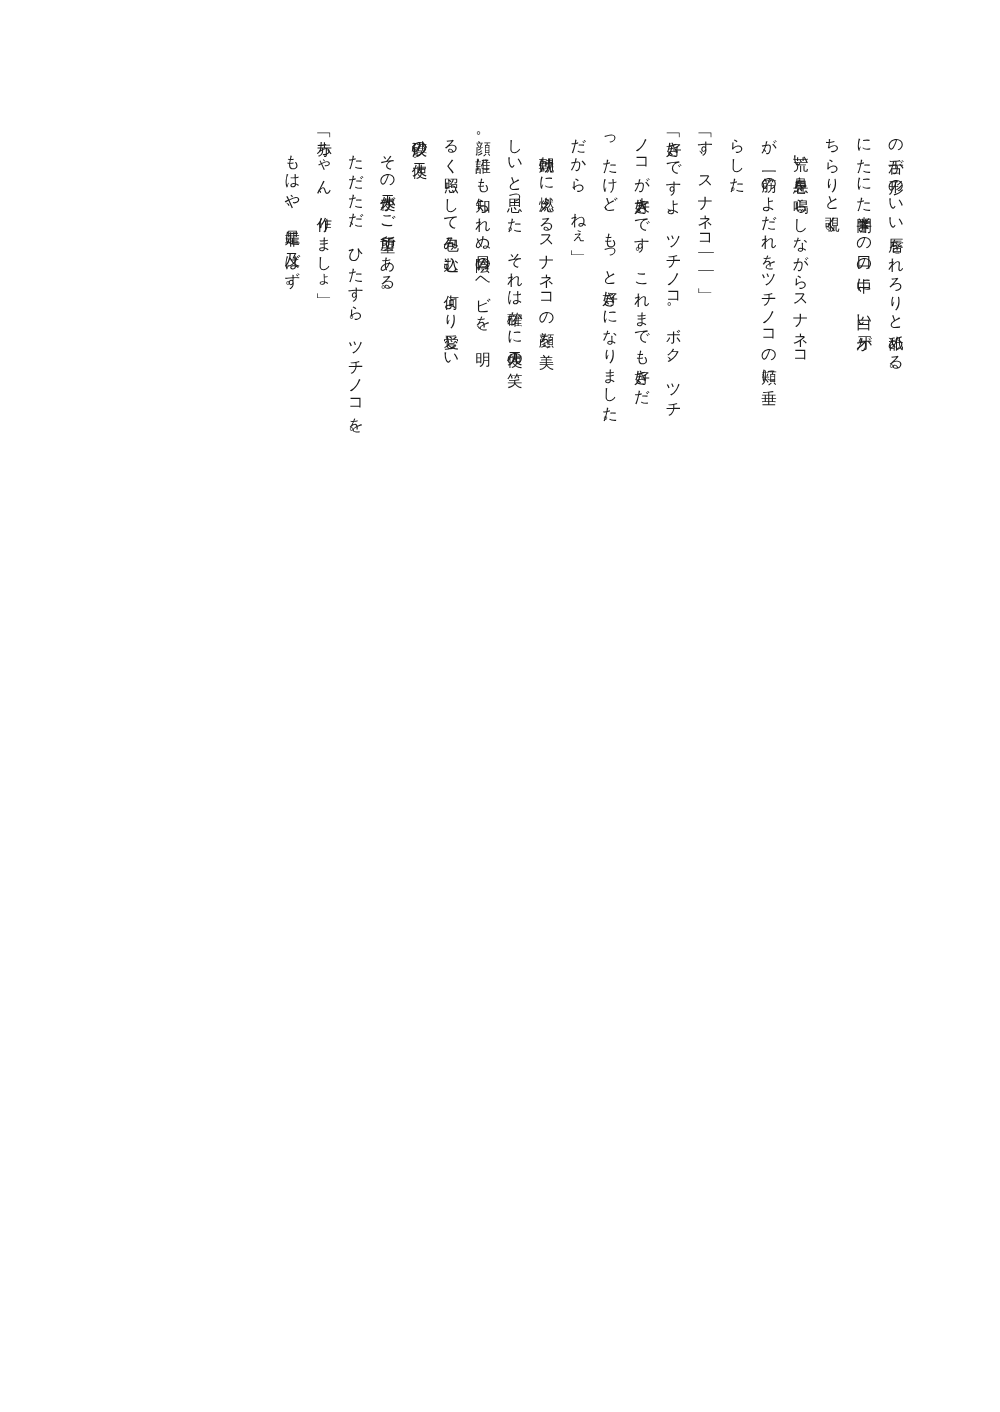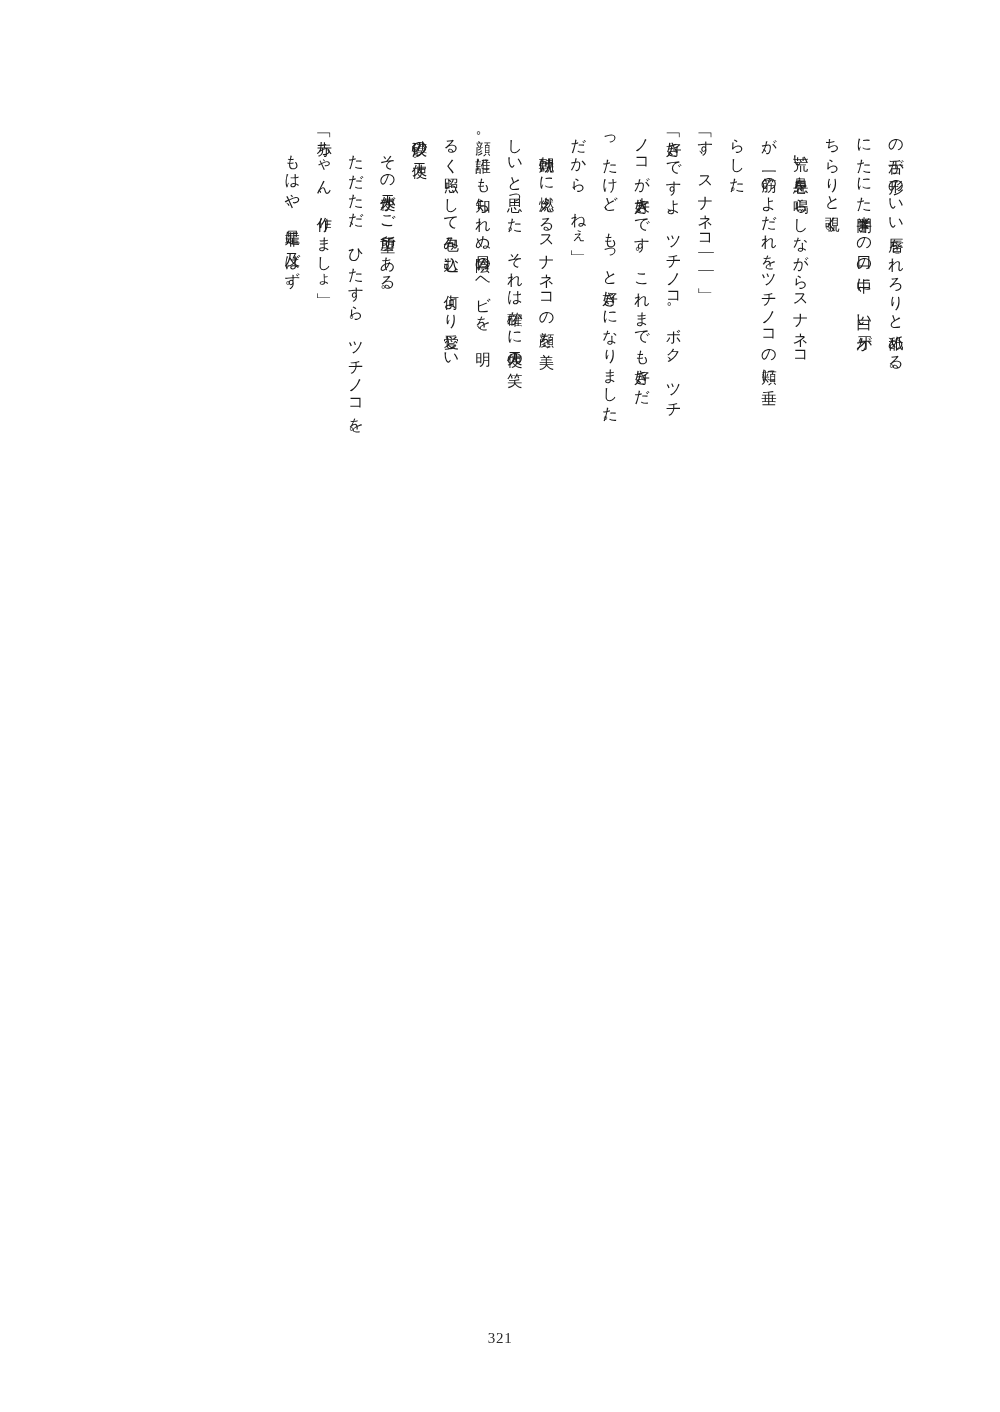--- a/index.html
+++ b/index.html
@@ -70,15 +70,14 @@
     <p>しいと思った。それは確かに天使の笑</p>
     <p>顔。誰にも知られぬ日陰のヘビを、明</p>
     <p>るく照らして包み込む、何より愛しい</p>
     <p>砂漠の天使。</p>
     <p class="indent">その天使がご所望である。</p>
     <p class="indent">ただただ、ひたすら。ツチノコを。</p>
     <p>「赤ちゃん、作りましょ」</p>
     <p class="indent">もはや、是非に及ばず。</p>
   </div>
 
-  <div class="page-number">321</div>
 
 </div>
 
 </body></html>

